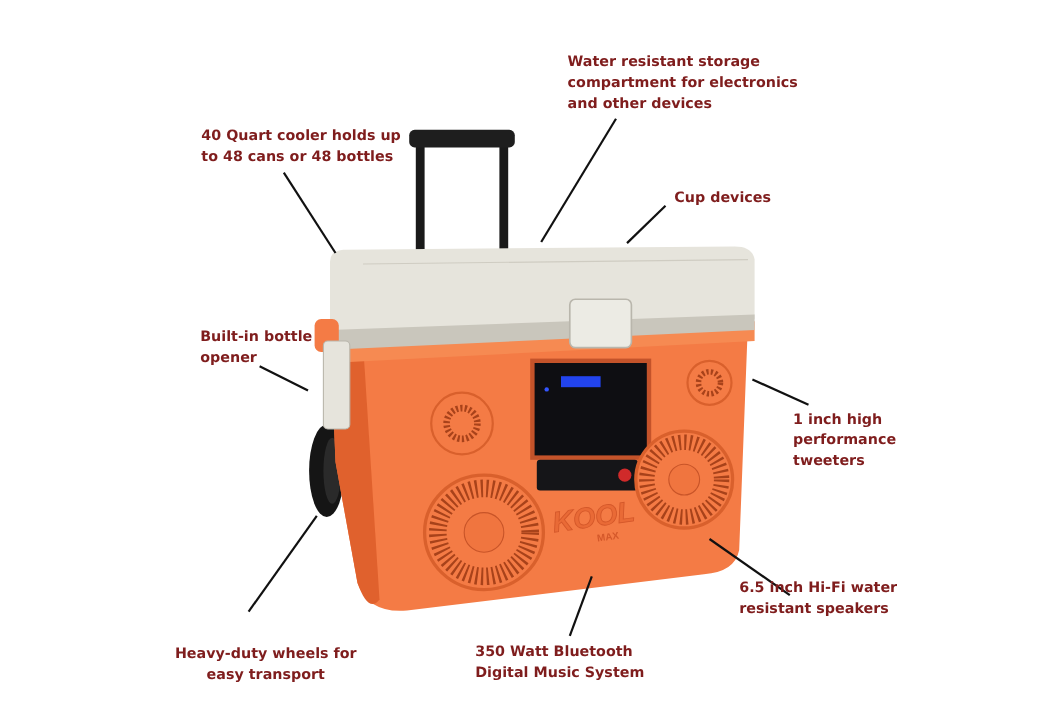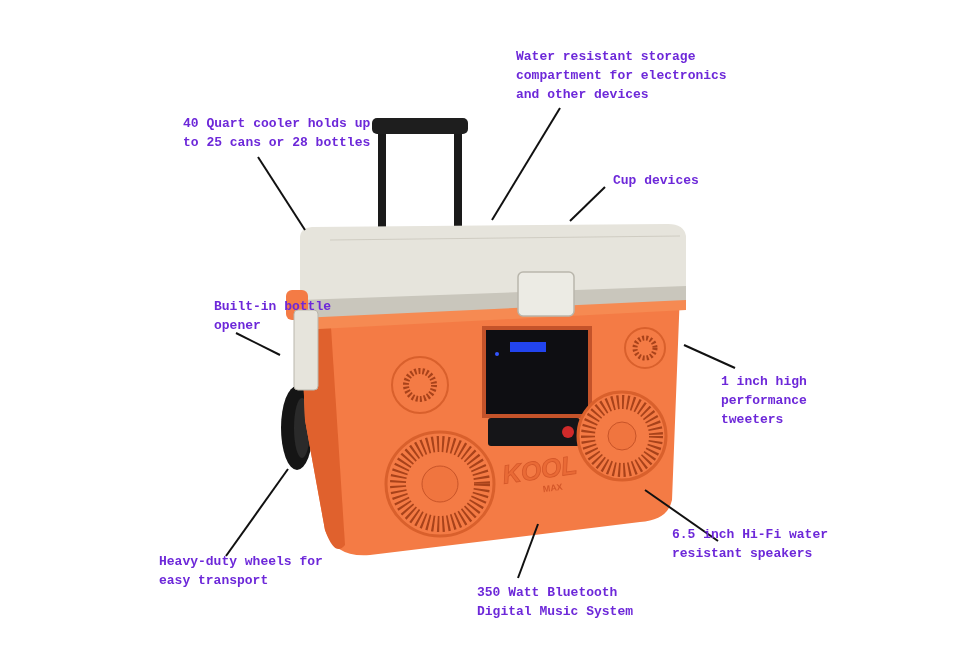--- a/index.html
+++ b/index.html
@@ -1,17 +1,17 @@
 <!DOCTYPE html>
 <html><head>
 <meta charset="utf-8">
 <style>
   html, body { margin: 0; padding: 0; background: #ffffff; }
   body { width: 960px; height: 660px; position: relative; overflow: hidden; font-family: "DejaVu Sans", sans-serif; }
-  .label { position: absolute; font-weight: bold; font-size: 13px; line-height: 19px; color: #6d28d9; white-space: pre-line; font-family: Liberation Mono, monospace; }
+  .label { position: absolute; font-weight: bold; font-size: 13px; line-height: 19px; color: #7f1d1d; white-space: pre-line; }
   svg.lines { position: absolute; left: 0; top: 0; }
   .product { position: absolute; left: 0; top: 0; }
 </style>
 </head>
 <body>
 
 <svg class="product" width="960" height="660" viewBox="0 0 960 660">
 
   <g>
     <rect x="378" y="128" width="8" height="110" fill="#1a1a1a"></rect>
@@ -82,25 +82,25 @@
   <line x1="684" y1="345" x2="735" y2="368" stroke="#111" stroke-width="2"></line>
   <line x1="288" y1="469" x2="226" y2="556" stroke="#111" stroke-width="2"></line>
   <line x1="538" y1="524" x2="518" y2="578" stroke="#111" stroke-width="2"></line>
   <line x1="645" y1="490" x2="718" y2="541" stroke="#111" stroke-width="2"></line>
 </svg>
 
 <div class="label" style="left:516px; top:47px;">Water resistant storage
 compartment for electronics
 and other devices</div>
 <div class="label" style="left:183px; top:114px;">40 Quart cooler holds up
-to 25 cans or 28 bottles</div>
+to 48 cans or 48 bottles</div>
 <div class="label" style="left:613px; top:171px;">Cup devices</div>
-<div class="label" style="left:182px; top:297px;margin-left:32px;">Built-in bottle
+<div class="label" style="left:182px; top:297px;">Built-in bottle
 opener</div>
 <div class="label" style="left:721px; top:372px;">1 inch high
 performance
 tweeters</div>
-<div class="label" style="left:159px; top:552px;">Heavy-duty wheels for
+<div class="label" style="left:159px; top:585px;text-align:center;">Heavy-duty wheels for
 easy transport</div>
-<div class="label" style="left:477px; top:583px;">350 Watt Bluetooth
+<div class="label" style="left:432px; top:583px;">350 Watt Bluetooth
 Digital Music System</div>
 <div class="label" style="left:672px; top:525px;">6.5 inch Hi-Fi water
 resistant speakers</div>
 
 </body></html>

